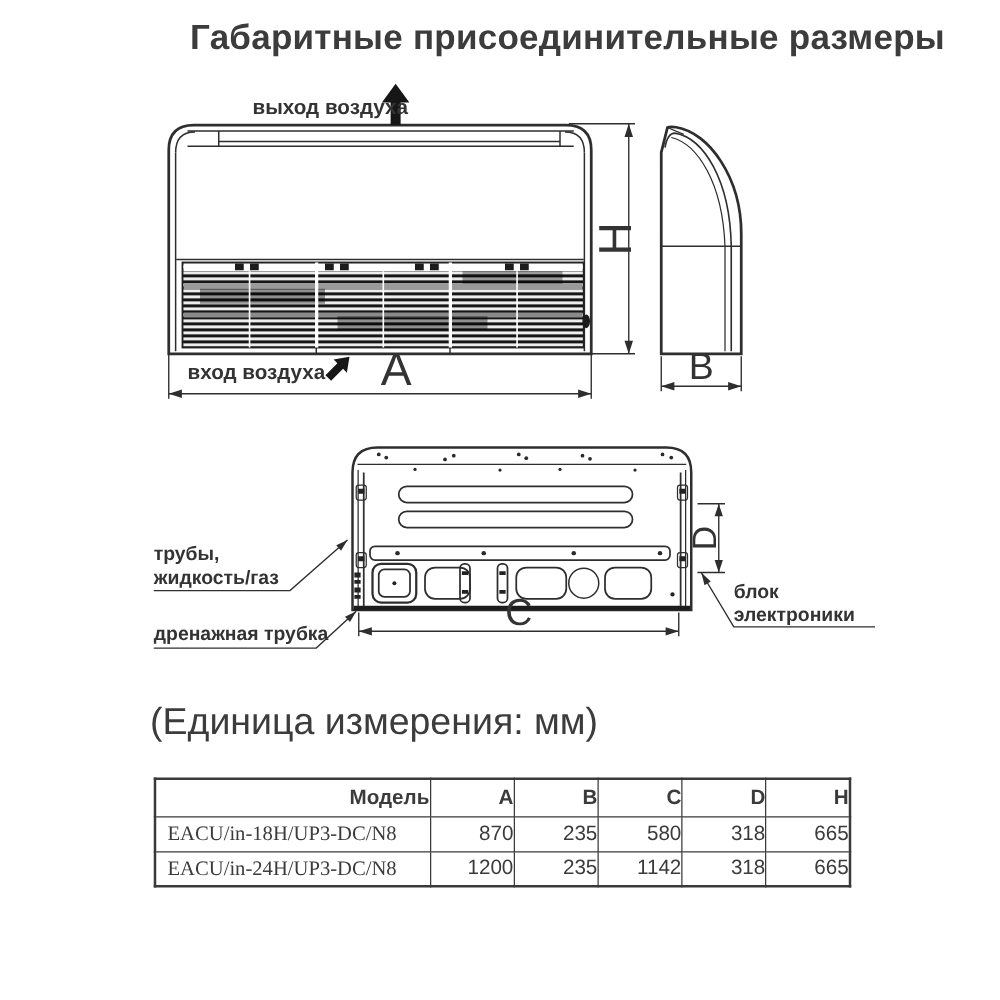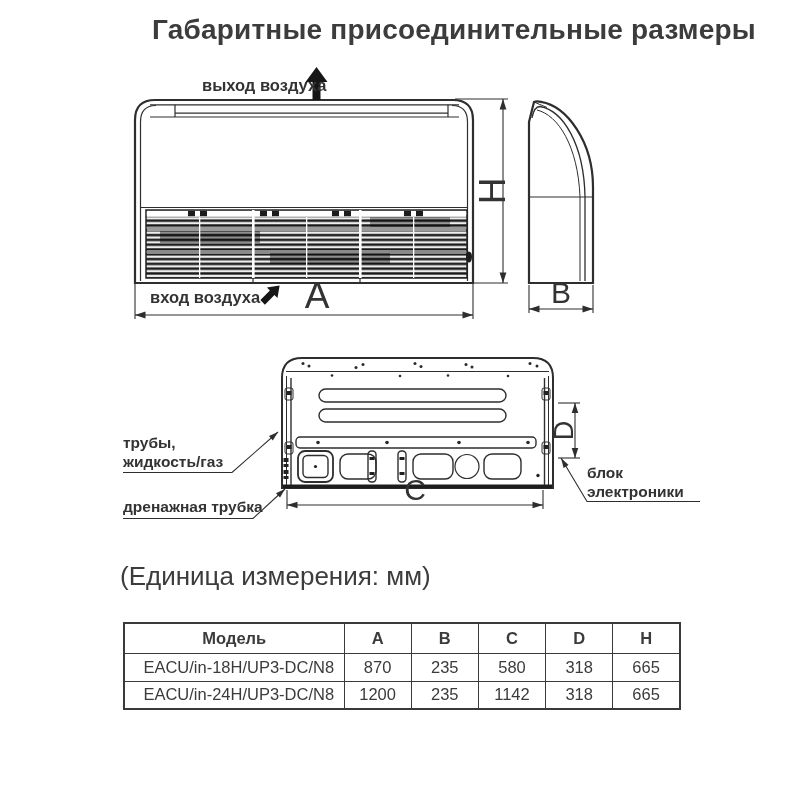--- a/index.html
+++ b/index.html
@@ -12,35 +12,35 @@
   .title {
     position:absolute; left:120px; top:14px;
     font-size:28px; font-weight:600; letter-spacing:.2px; color:#3c3c3c;
     white-space:nowrap;
     margin-left:32px;
   }
   .fig1 { position:absolute; left:120px; top:60px; }
   .fig2 { position:absolute; left:110px; top:350px; }
   .note {
     position:absolute; left:120px; top:561px;
-    font-size:26px; font-weight:400; color:#3c3c3c; white-space:nowrap;
+    font-size:30px; font-weight:400; color:#3c3c3c; white-space:nowrap;
   }
   table.dims {
     position:absolute; left:123px; top:622px; width:558px;
     border-collapse:collapse; table-layout:fixed;
     font-size:16.5px; color:#3b3b3b; background:#fff;
     border:2px solid #3a3a3a;
   }
   table.dims th, table.dims td {
-    border:1.5px solid #3a3a3a; text-align:center; font-weight:400;
+    border:1.5px solid #3a3a3a; text-align:right; font-weight:400;
     height:28px; overflow:hidden; white-space:nowrap;
   }
   table.dims th { font-weight:700; height:30px; }
   table.dims .model-col { width:220px; }
-  table.dims td.model-cell { text-align:center; padding-left:9px; }
+  table.dims td.model-cell { text-align:left; padding-left:9px;font-family:Liberation Serif, serif; }
   svg text { fill:#333333; }
   .figlabel { font-size:16.5px; font-weight:600; }
   .figlabel2 { font-size:15.5px; font-weight:600; }
   .dimletter { font-weight:400; }
 </style>
 </head>
 <body>
 
 <div class="page">
 

